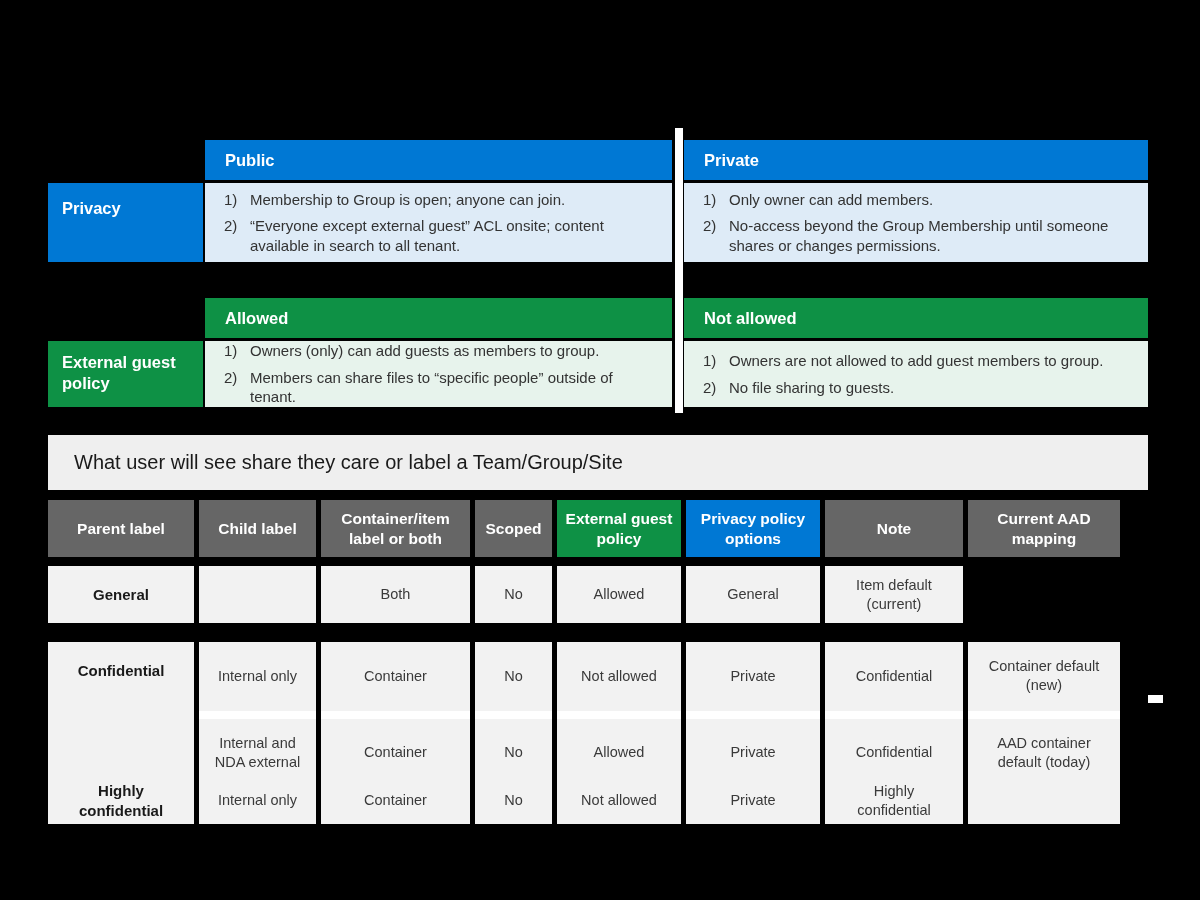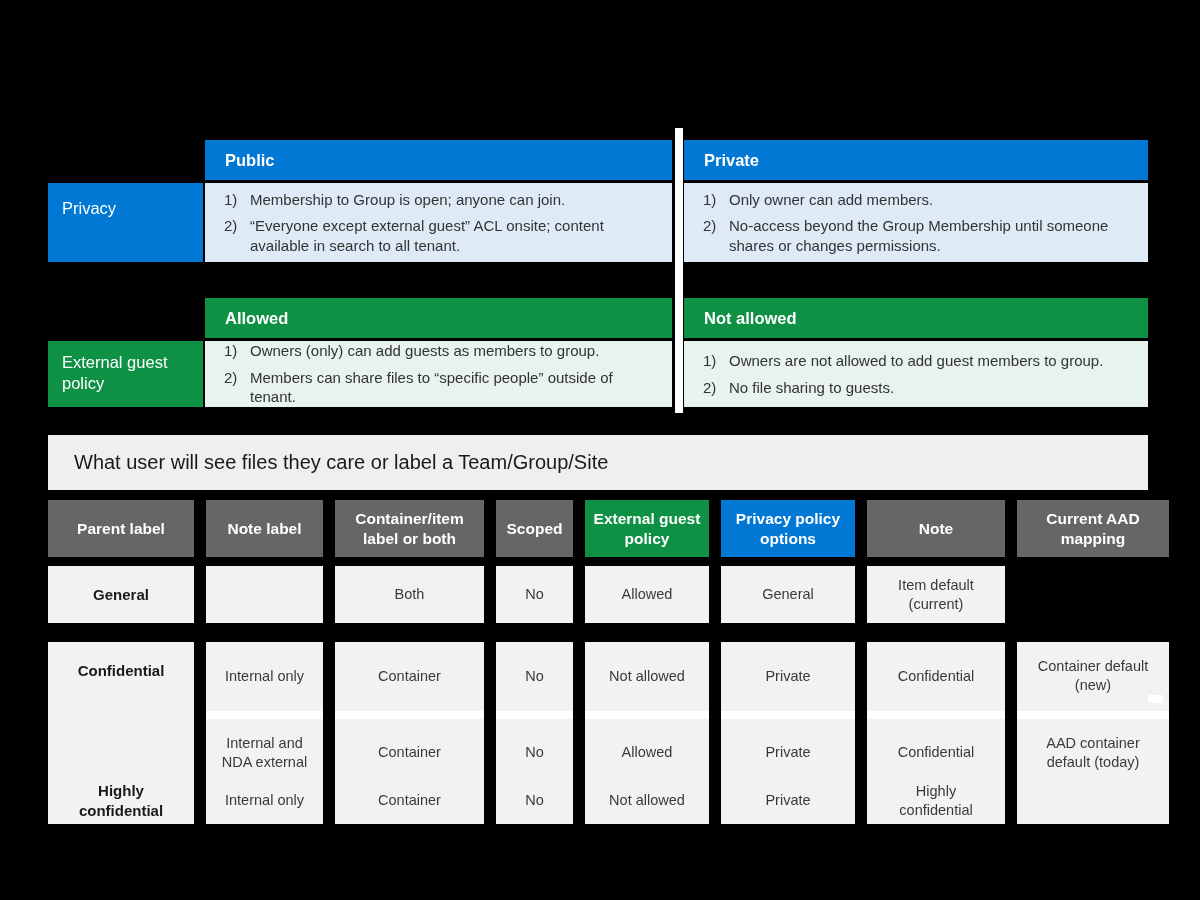--- a/index.html
+++ b/index.html
@@ -6,21 +6,21 @@
     --blue:#0078d4; --light-blue:#deebf7; --green:#0e9145; --light-green:#e7f3ec;
     --header-gray:#666666; --cell-gray:#f2f2f2; --title-bar:#efefef; --background:#000000;
   }
   *{box-sizing:border-box;margin:0;padding:0}
   html,body{background:#000}
   .canvas{position:relative;width:1200px;height:900px;background:var(--background);
     overflow:hidden;font-family:"Liberation Sans",sans-serif;-webkit-font-smoothing:antialiased}
   .abs{position:absolute}
 
   
-  .sec-label{color:#fff;font-weight:normal;font-size:16.5px;line-height:1.3;padding:15px 4px 0 14px}
+  .sec-label{color:#fff;font-weight:bold;font-size:16.5px;line-height:1.3;padding:15px 4px 0 14px}
   .sec-label.blue{background:var(--blue)}
   .sec-label.green{background:var(--green)}
   .sec-hdr{color:#fff;font-weight:bold;font-size:16.5px;display:flex;align-items:center;padding-left:20px}
   .sec-hdr.blue{background:var(--blue)}
   .sec-hdr.green{background:var(--green)}
   .sec-body{display:flex;flex-direction:column;justify-content:center;gap:7px;padding:8px 16px 8px 14px}
   .sec-body.lightblue{background:var(--light-blue)}
   .sec-body.lightgreen{background:var(--light-green)}
   .li{display:flex;align-items:flex-start;font-size:15px;color:#333;line-height:1.3}
   .li .num{flex:none;width:31px;padding-left:5px}
@@ -34,21 +34,21 @@
   #section-divider{left:675px;top:128px;width:8px;height:285px;background:#fff}
   #guest-label{left:48px;top:341px;width:155px;height:66px;padding-top:11px}
   #allowed-hdr {left:205px;top:298px;width:467px;height:40px}
   #allowed-body{left:205px;top:341px;width:467px;height:66px}
   #notallowed-hdr {left:684px;top:298px;width:464px;height:40px}
   #notallowed-body{left:684px;top:341px;width:464px;height:66px}
 
   
   #table-title{left:48px;top:435px;width:1100px;height:55px;background:var(--title-bar);
     display:flex;align-items:center;padding-left:26px;font-size:20px;color:#1a1a1a}
-  .band{left:48px;width:1100px;display:grid;column-gap:12px;
+  .band{left:48px;width:1100px;display:grid;column-gap:5px;
     grid-template-columns:146px 117px 149px 77px 124px 134px 138px 152px}
   #thead{top:500px;height:57px}
   #row-general{top:566px;height:57px}
   #row-conf{top:642px;height:145px}
   #row-highly{top:777px;height:44px}
 
   .th{background:var(--header-gray);color:#fff;font-weight:bold;font-size:15.5px;line-height:1.25;
     display:flex;align-items:center;justify-content:center;text-align:center;padding:4px 6px}
   .th.green{background:var(--green)}
   .th.blue{background:var(--blue)}
@@ -112,25 +112,25 @@
     <div class="li">
       <span class="num">1)</span>
       <span class="txt">Owners are not allowed to add guest members to group.</span>
     </div>
     <div class="li">
       <span class="num">2)</span>
       <span class="txt">No file sharing to guests.</span>
     </div>
   </div>
 
-  <div class="abs" id="table-title">What user will see files they care or label a Team/Group/Site</div>
+  <div class="abs" id="table-title">What user will see share they care or label a Team/Group/Site</div>
 
   <div class="abs band" id="thead">
     <div class="th">Parent label</div>
-    <div class="th">Note label</div>
+    <div class="th">Child label</div>
     <div class="th">Container/item label or both</div>
     <div class="th">Scoped</div>
     <div class="th green">External guest policy</div>
     <div class="th blue">Privacy policy options</div>
     <div class="th">Note</div>
     <div class="th">Current AAD mapping</div>
   </div>
 
   <div class="abs band" id="row-general">
     <div class="td parent">General</div>

